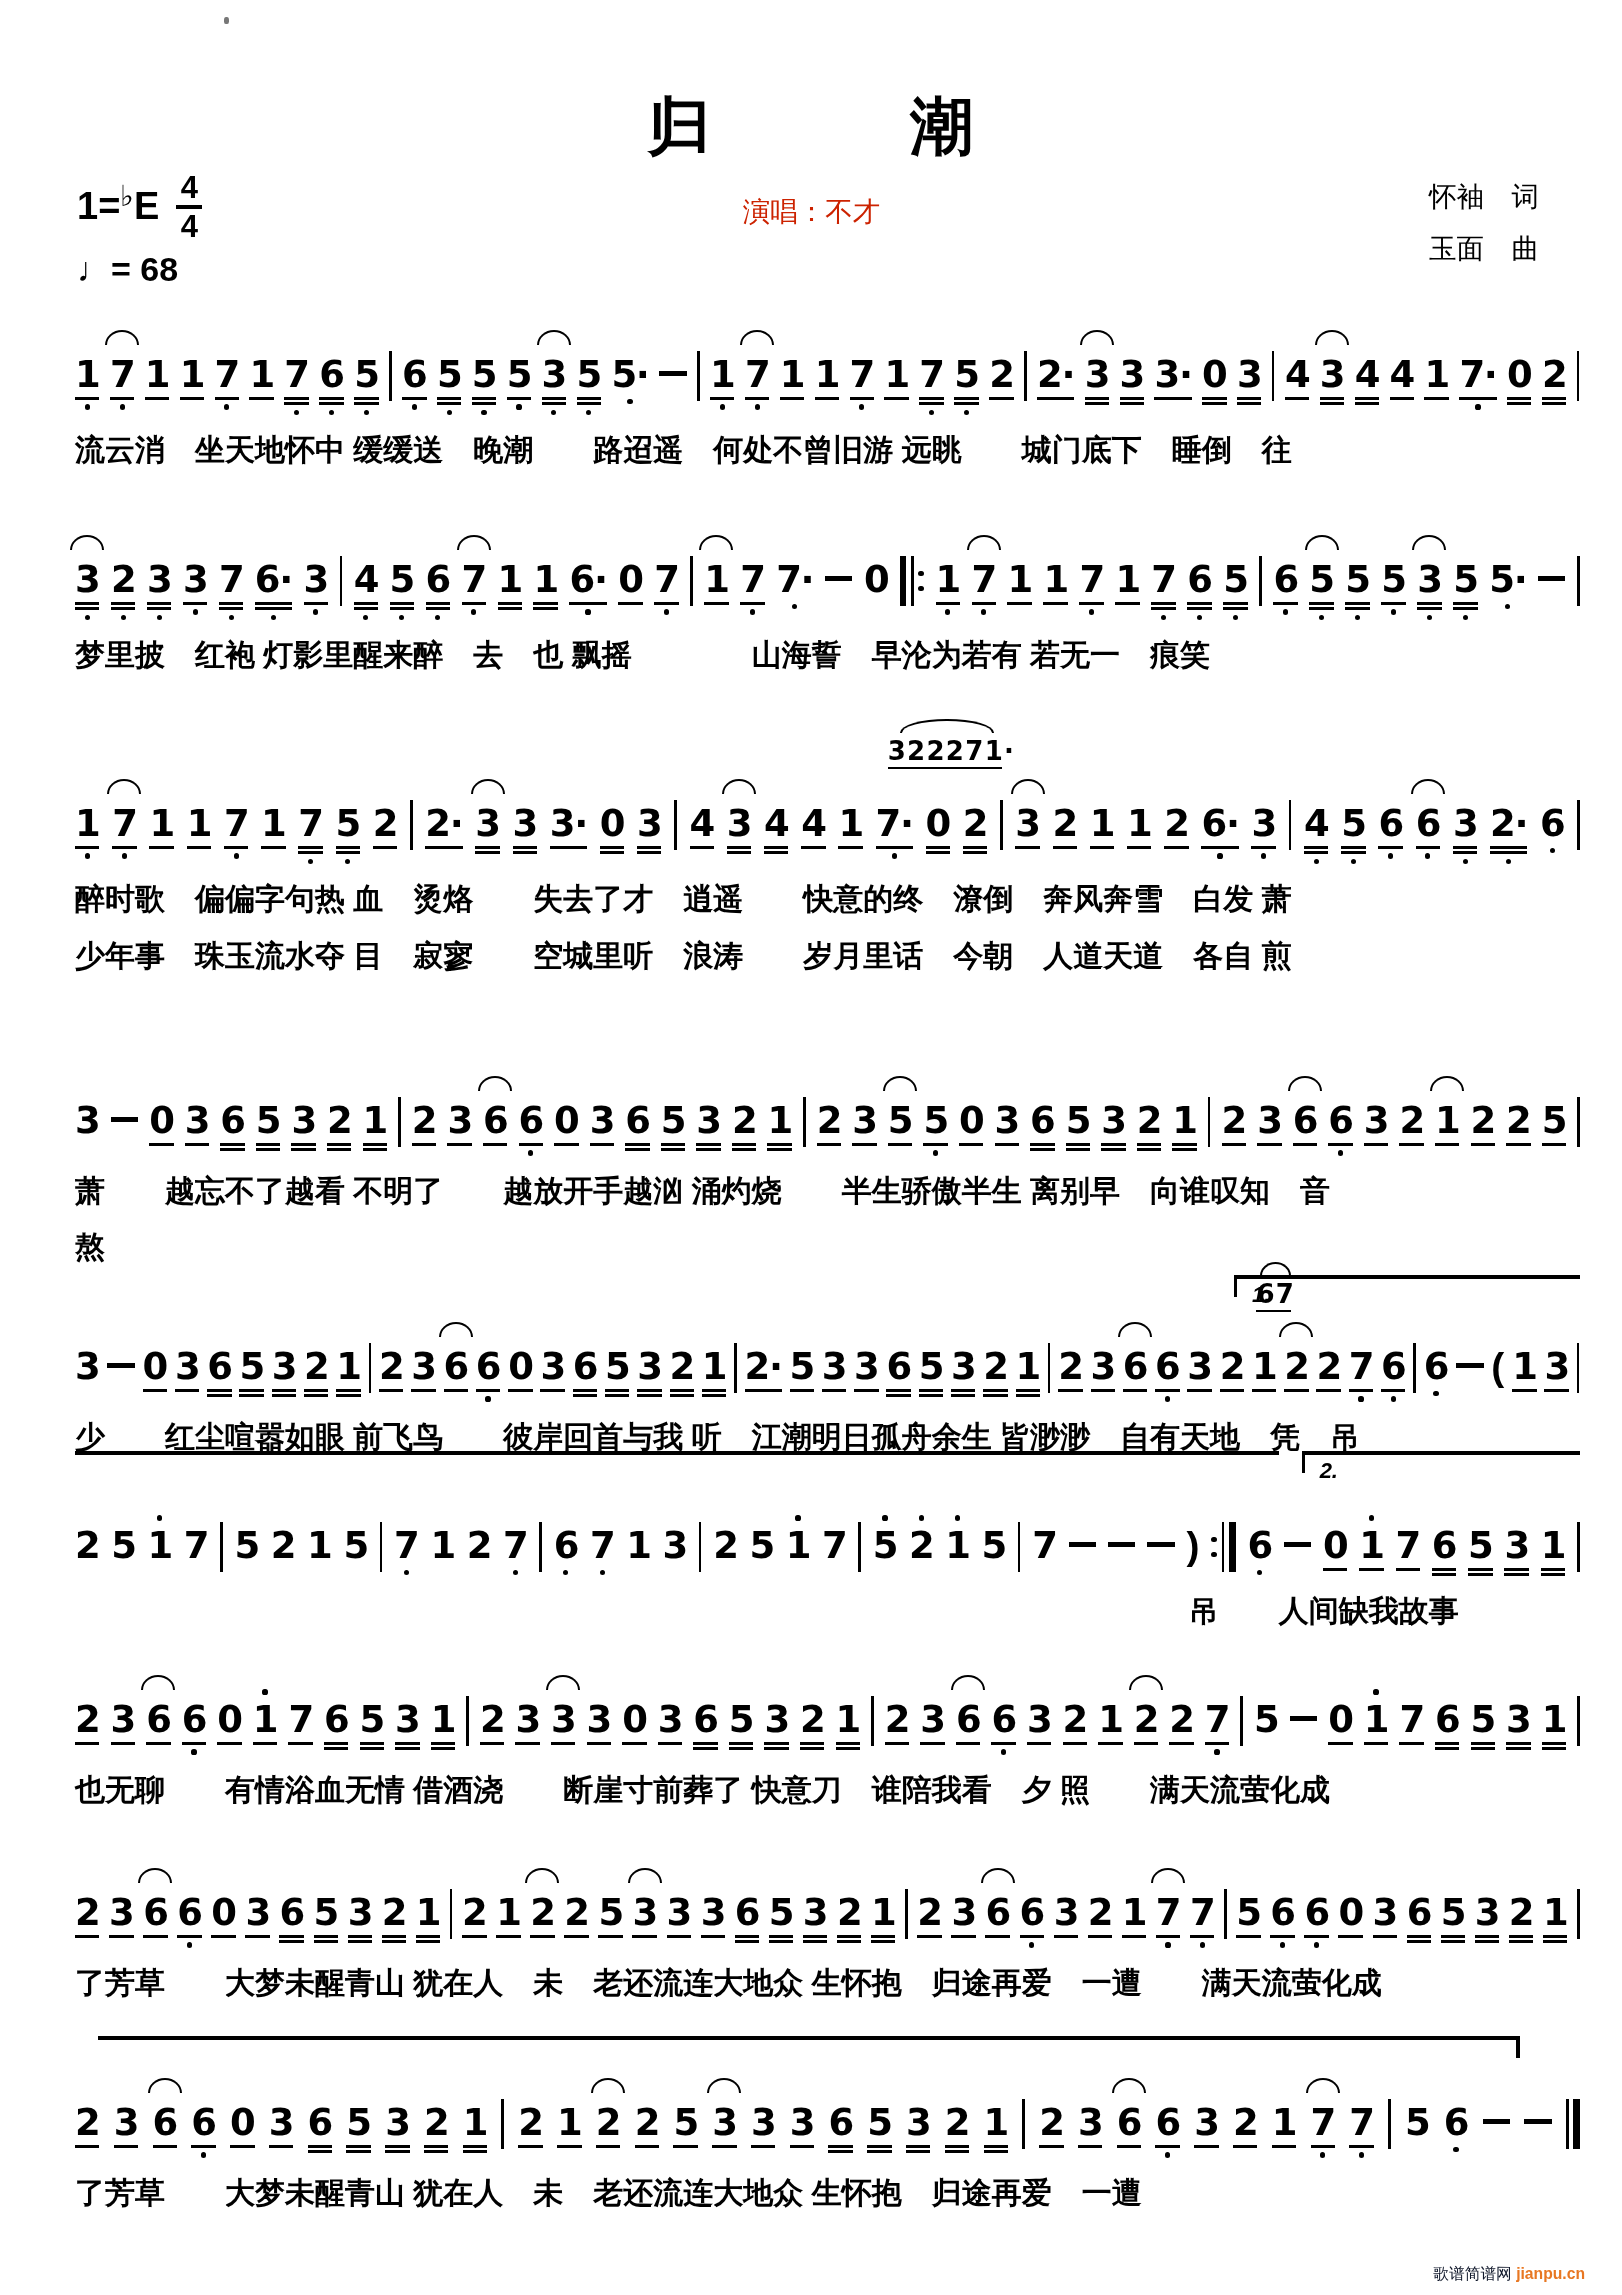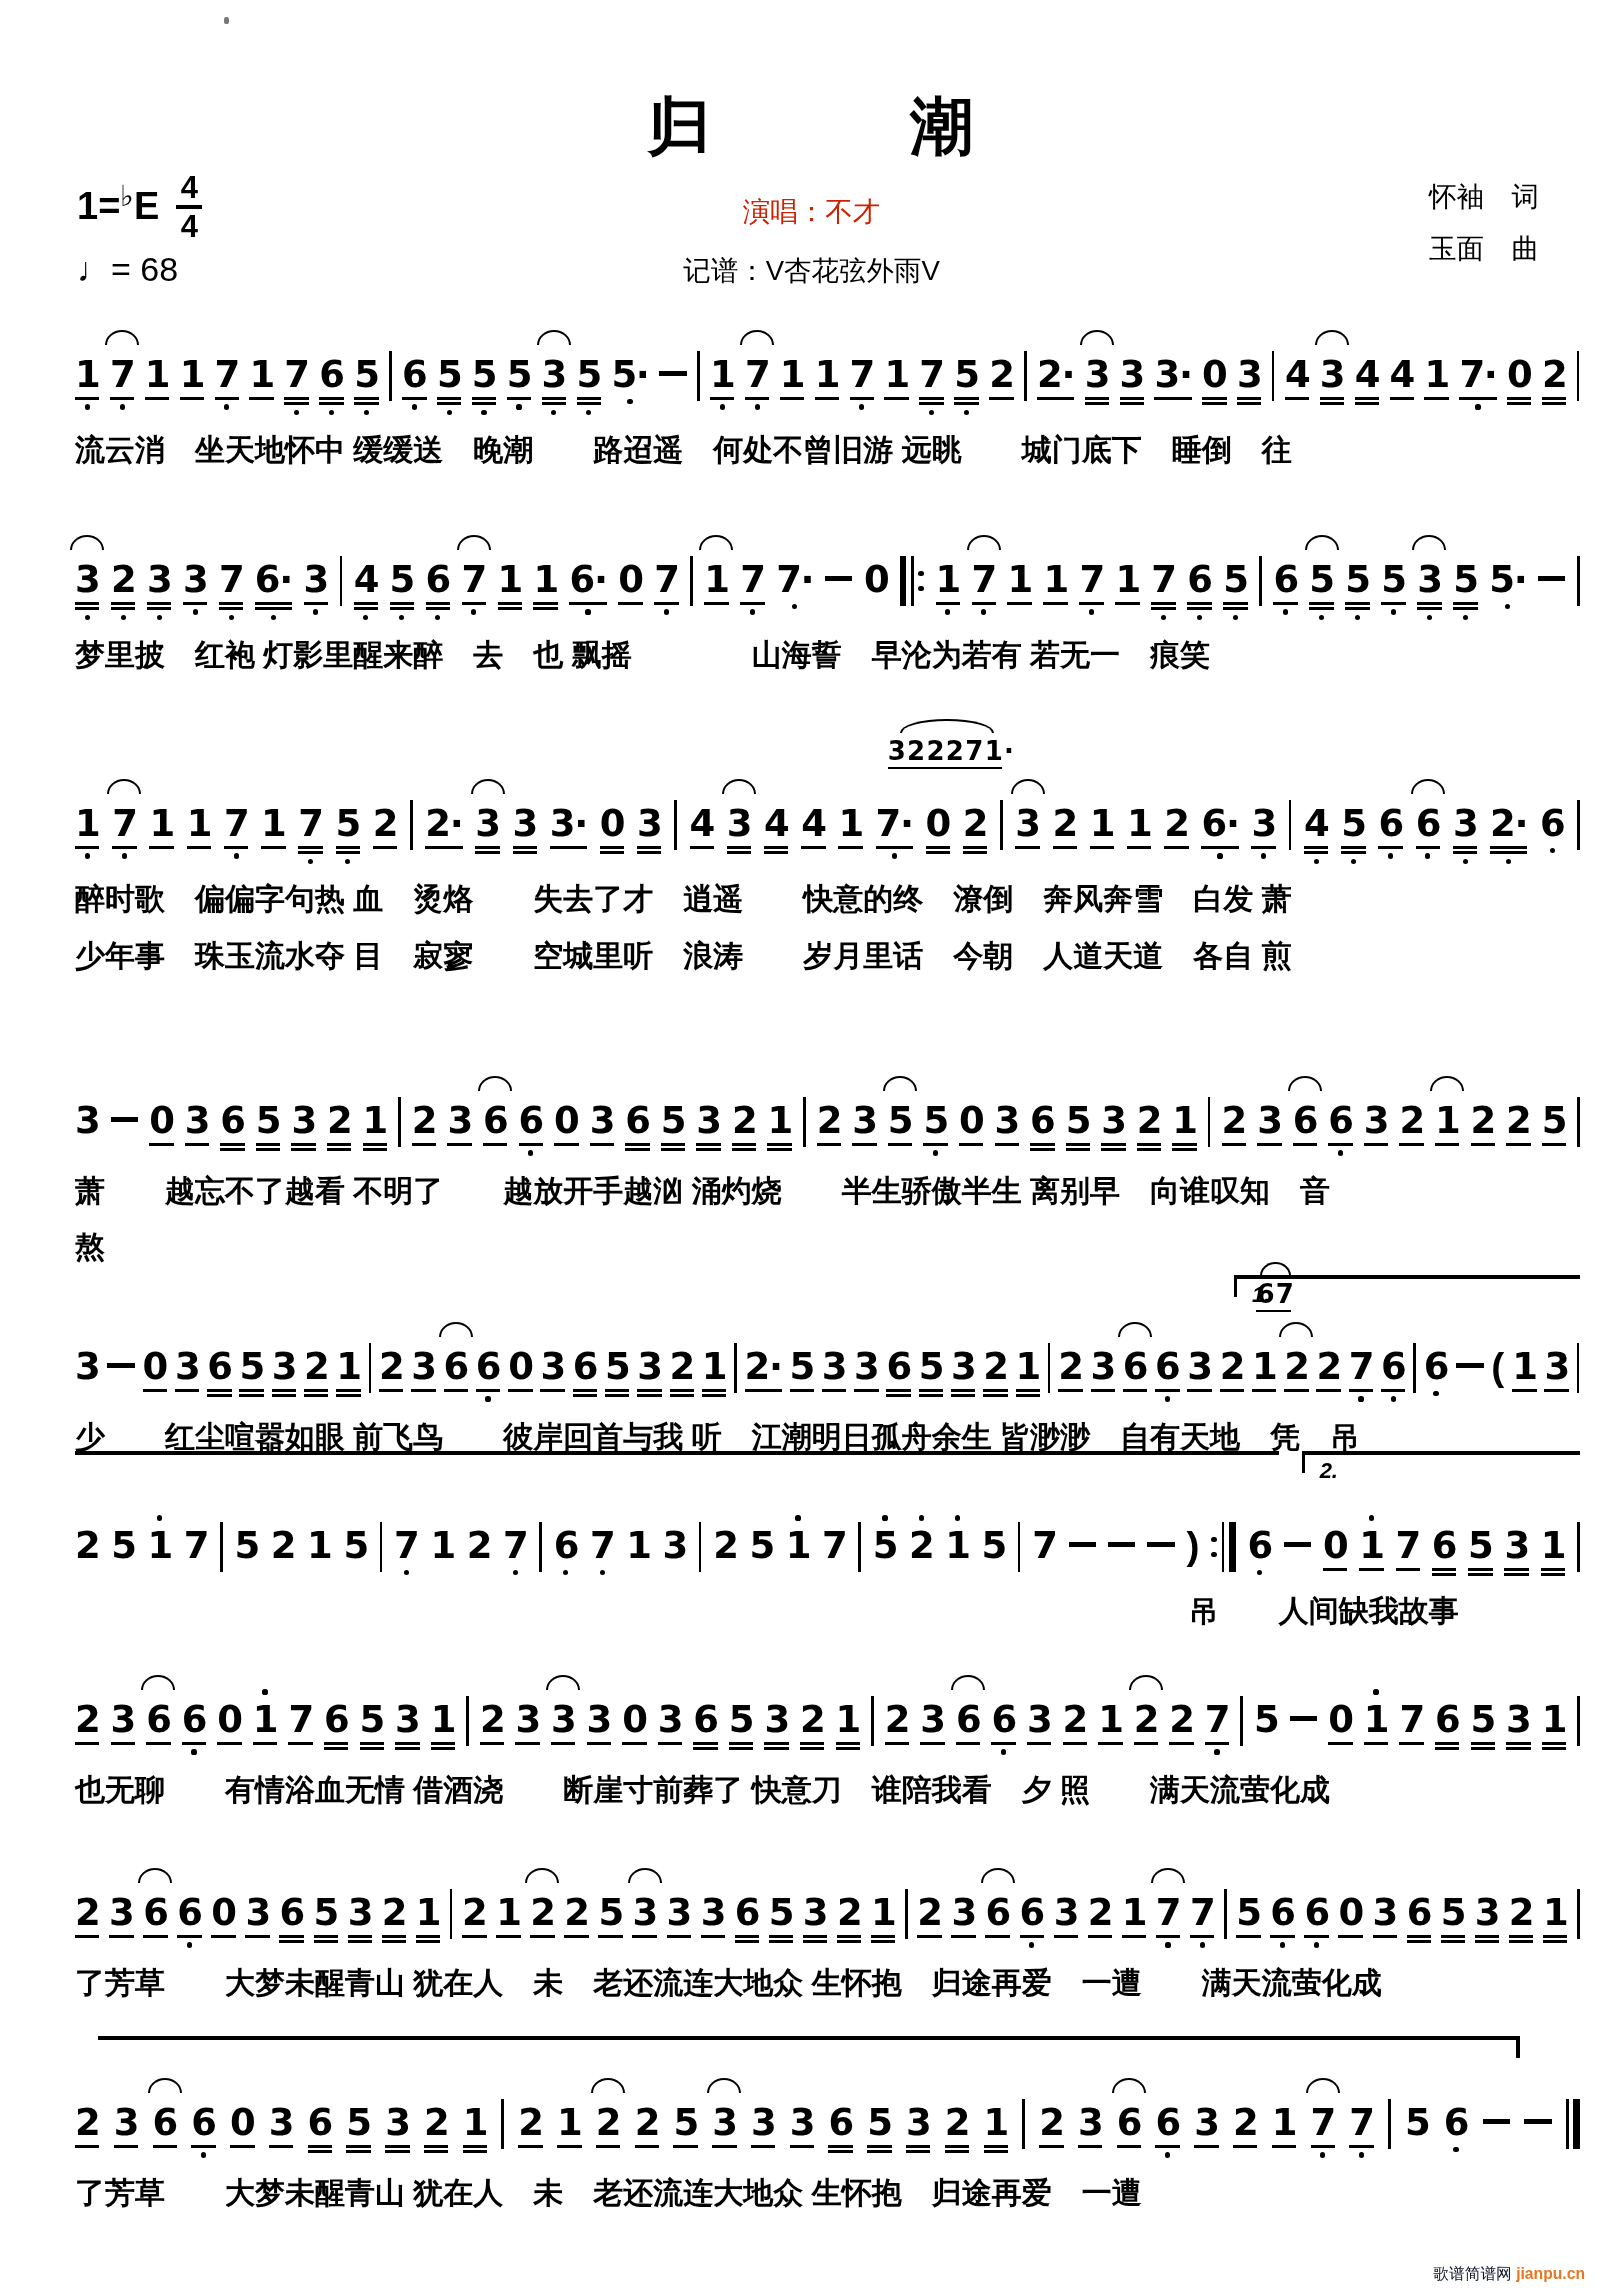--- a/index.html
+++ b/index.html
@@ -5,21 +5,21 @@
   html,body{margin:0;padding:0;background:#e8e8e8;}
   #page{position:relative;width:1623px;height:2295px;background:#ffffff;margin:0 auto;overflow:hidden;
         font-family:"Liberation Sans","DejaVu Sans",sans-serif;color:#000;}
   
   #title{position:absolute;top:84px;left:0;width:100%;text-align:center;
          font-size:63px;font-weight:bold;letter-spacing:2.6px;white-space:pre;}
   #keyblock{position:absolute;top:171px;left:77px;font-weight:bold;font-size:38px;display:flex;align-items:center;}
   #keyblock .flat{font-size:29px;vertical-align:super;position:relative;top:-10.5px;}
   #timesig{display:inline-flex;flex-direction:column;align-items:center;margin-left:17px;font-size:31px;line-height:33px;}
   #timesig .tsep{width:26px;height:3.3px;background:#000;margin:1.3px 0;}
-  #tempo{position:absolute;top:250px;left:77px;font-weight:normal;font-size:34px;}
+  #tempo{position:absolute;top:250px;left:77px;font-weight:bold;font-size:34px;}
   #singer{position:absolute;top:194px;left:0;width:100%;text-align:center;font-size:27.5px;}
   #transcriber{position:absolute;top:253px;left:0;width:100%;text-align:center;font-size:27.5px;}
   #credits{position:absolute;top:171px;right:84px;text-align:left;font-size:27.5px;line-height:52px;white-space:pre;}
   #top-artifact{position:absolute;top:17px;left:224px;width:4.6px;height:6.5px;background:#777;border-radius:40%;}
   
   #score{position:absolute;left:75px;top:0;width:1505px;height:2295px;}
   .system{position:absolute;left:0;width:100%;}
   .notes-row{display:flex;justify-content:space-between;align-items:flex-start;width:100%;}
   .tok{position:relative;display:flex;flex-direction:column;align-items:center;padding-top:23.6px;min-width:13px;}
   .dg{font-weight:bold;font-size:37px;line-height:41px;letter-spacing:-1.3px;font-family:"DejaVu Sans",sans-serif;}
@@ -62,21 +62,20 @@
       <span>E</span>
     <span id="timesig">
       <span>4</span>
       <span class="tsep"></span>
       <span>4</span>
     </span>
   </div>
 
   <div id="tempo">♩= 68</div>
   <div id="singer" style="color: rgb(204, 34, 0);">演唱：不才</div>
-  <div id="transcriber">记谱：V杏花弦外雨V</div>
   <div id="credits">怀袖　词
 玉面　曲</div>
 
   <div id="score">
       <div class="system" style="top: 330px;">
         <div class="notes-row" style="margin-top: 0px;">
           <span class="tok">
             <span class="dg">1</span>
             <span class="u"></span>
             <span class="lodot"></span>

